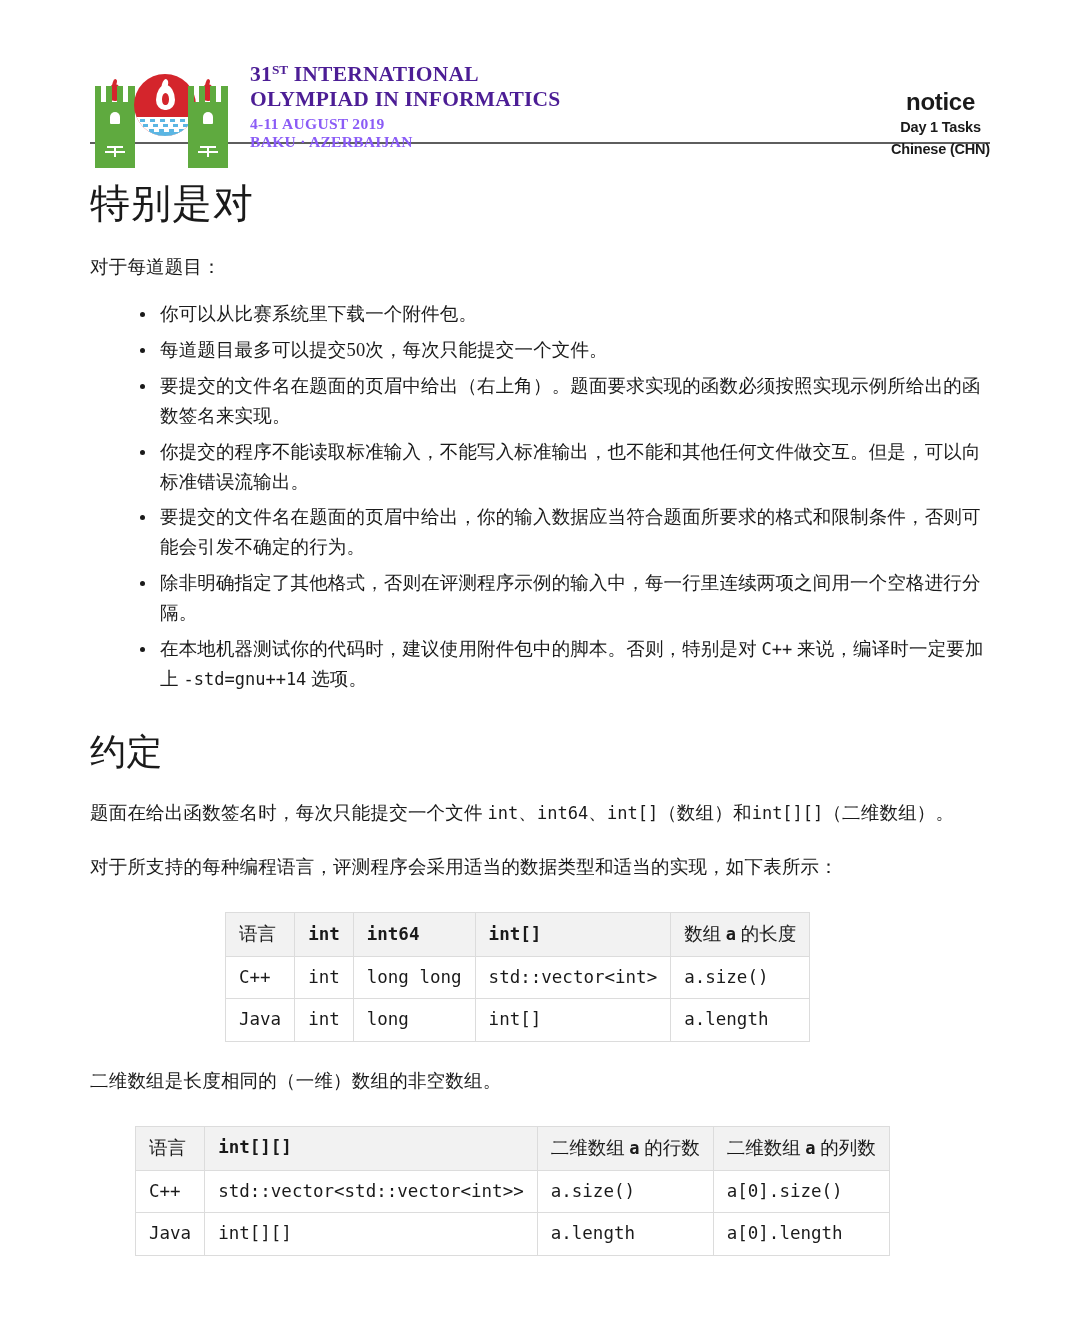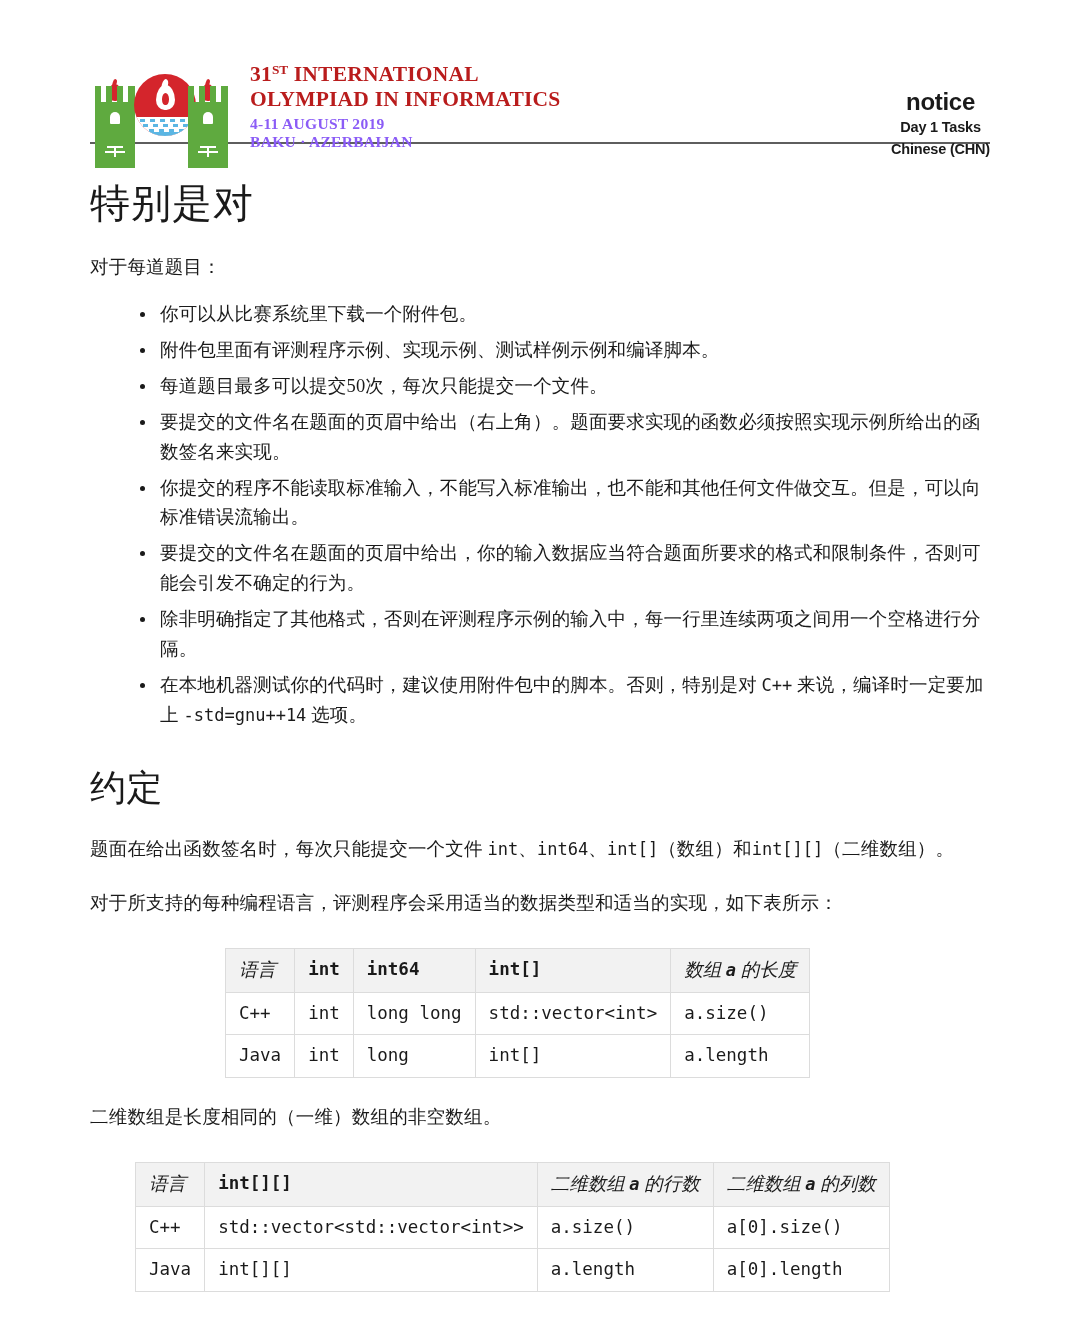--- a/index.html
+++ b/index.html
@@ -162,21 +162,21 @@
   }
 
   .brand-text {
     padding-top: 4px;
     line-height: 1.17;
   }
   .brand-line1, .brand-line2 {
     font-weight: bold;
     font-size: 21.5px;
     letter-spacing: 0.2px;
-    color: #b91c1c;
+    color: #4c1d95;
     white-space: nowrap;
   }
   .brand-line1 sup {
     font-size: 0.62em;
     vertical-align: 0.52em;
     letter-spacing: 0;
   }
   .brand-line3, .brand-line4 {
     font-weight: bold;
     font-size: 15.5px;
@@ -280,21 +280,20 @@
   }
   table.grid thead th {
     background: #f2f2f2;
     font-weight: bold;
   }
   table.grid thead th.cjk,
   table.grid td.cjk {
     font-family: "Liberation Serif", "DejaVu Serif", serif;
     font-weight: normal;
     font-size: 18.5px;
-    font-style: italic;
   }
   table.grid thead th.cjk b {
     font-family: "DejaVu Sans Mono", "Liberation Mono", monospace;
     font-size: 17px;
   }
   table.grid td.lang {
     font-family: "DejaVu Sans Mono", "Liberation Mono", monospace;
     font-size: 17.5px;
   }
 </style>
@@ -361,21 +360,20 @@
   <div class="rule"></div>
 
   <div class="content">
 
     <h1 class="title">特别是对</h1>
 
     <p class="para">对于每道题目：</p>
 
     <ul class="notes">
       <li>你可以从比赛系统里下载一个附件包。</li>
-      <li>附件包里面有评测程序示例、实现示例、测试样例示例和编译脚本。</li>
       <li>每道题目最多可以提交50次，每次只能提交一个文件。</li>
       <li>要提交的文件名在题面的页眉中给出（右上角）。题面要求实现的函数必须按照实现示例所给出的函数签名来实现。</li>
       <li>你提交的程序不能读取标准输入，不能写入标准输出，也不能和其他任何文件做交互。但是，可以向标准错误流输出。</li>
       <li>要提交的文件名在题面的页眉中给出，你的输入数据应当符合题面所要求的格式和限制条件，否则可能会引发不确定的行为。</li>
       <li>除非明确指定了其他格式，否则在评测程序示例的输入中，每一行里连续两项之间用一个空格进行分隔。</li>
       <li><span>在本地机器测试你的代码时，建议使用附件包中的脚本。否则，特别是对 </span><code class="mono">C++</code><span> 来说，编译时一定要加上 </span><code class="mono">-std=gnu++14</code><span> 选项。</span></li>
     </ul>
 
     <h2 class="section">约定</h2>
 

